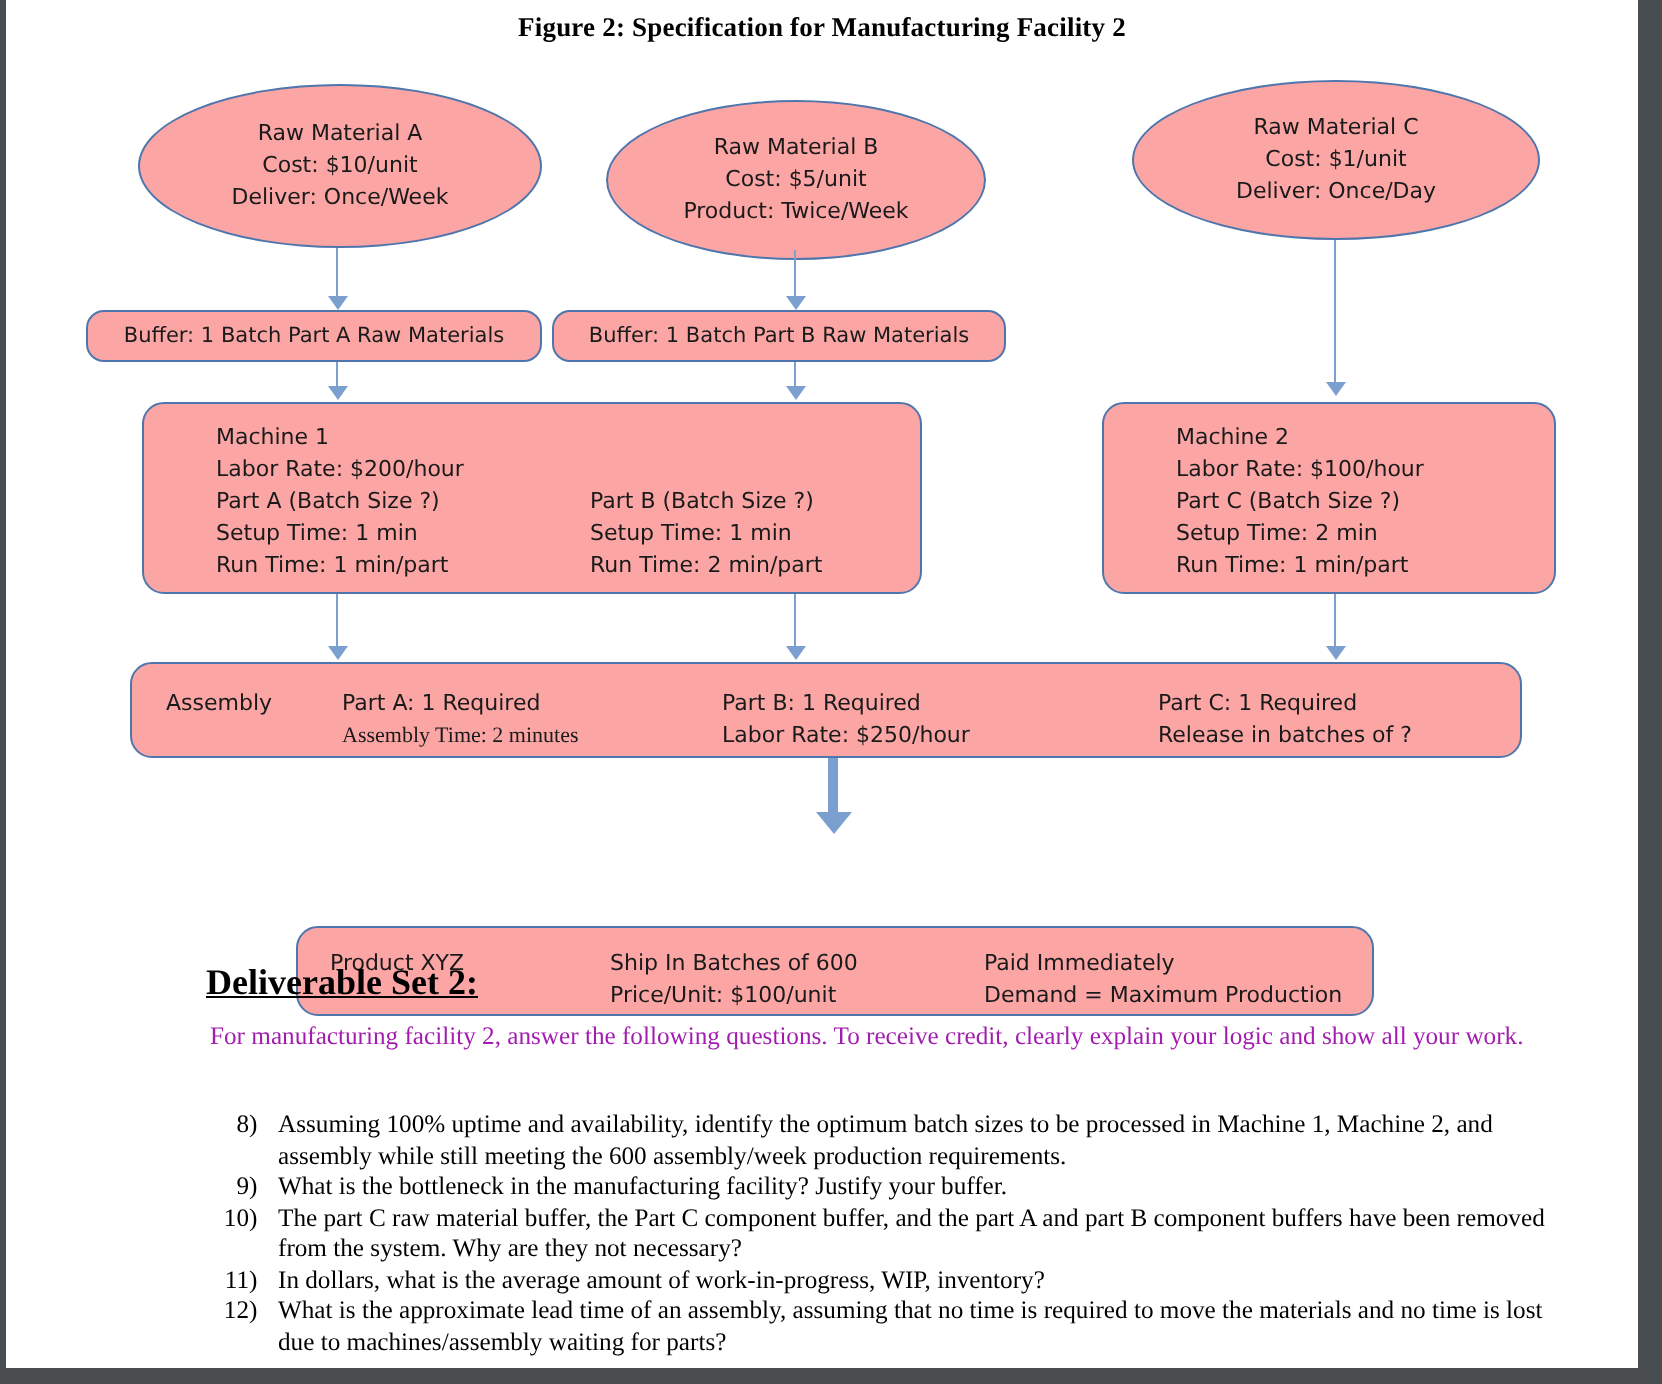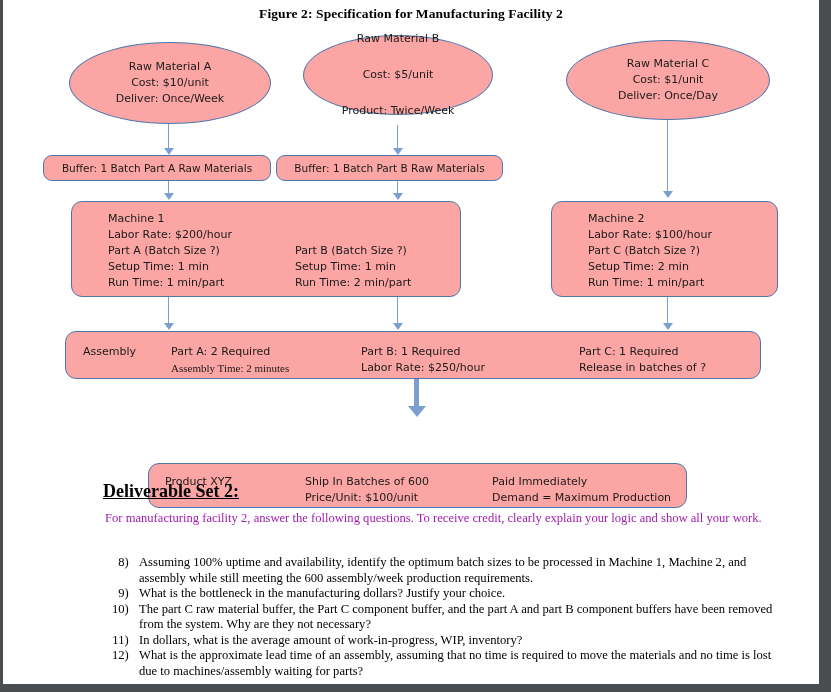--- a/index.html
+++ b/index.html
@@ -152,21 +152,21 @@
 <div id="page">
 
   <div class="fig-title">Figure 2: Specification for Manufacturing Facility 2</div>
 
   <div class="shape ellipse" style="left:66px; top:42px; width:202px; height:82px;">
     <div>Raw Material A</div>
     <div>Cost: $10/unit</div>
     <div>Deliver: Once/Week</div>
   </div>
 
-  <div class="shape ellipse" style="left:300px; top:35px; width:190px; height:80px;gap:20px;">
+  <div class="shape ellipse" style="left:300px; top:50px; width:190px; height:80px;">
     <div>Raw Material B</div>
     <div>Cost: $5/unit</div>
     <div>Product: Twice/Week</div>
   </div>
 
   <div class="shape ellipse" style="left:563px; top:40px; width:204px; height:80px;">
     <div>Raw Material C</div>
     <div>Cost: $1/unit</div>
     <div>Deliver: Once/Day</div>
   </div>
@@ -223,21 +223,21 @@
   <div class="arrowhead" style="left:161px; top:323px;"></div>
 
   <div class="conn thin" style="left:394px; top:297px; height:27px;"></div>
   <div class="arrowhead" style="left:390px; top:323px;"></div>
 
   <div class="conn thin" style="left:664px; top:297px; height:27px;"></div>
   <div class="arrowhead" style="left:660px; top:323px;"></div>
 
   <div class="shape rbox softer row-box" style="left:62px; top:331px; width:696px; height:48px;">
     <div class="cell" style="left:17px; top:12px;">Assembly</div>
-    <div class="cell" style="left:105px; top:12px;">Part A: 2 Required</div>
+    <div class="cell" style="left:105px; top:12px;">Part A: 1 Required</div>
     <div class="cell" style="left:105px; top:28px;font-family:Liberation Serif, serif;">Assembly Time: 2 minutes</div>
     <div class="cell" style="left:295px; top:12px;">Part B: 1 Required</div>
     <div class="cell" style="left:295px; top:28px;">Labor Rate: $250/hour</div>
     <div class="cell" style="left:513px; top:12px;">Part C: 1 Required</div>
     <div class="cell" style="left:513px; top:28px;">Release in batches of ?</div>
   </div>
 
   <div class="conn thick" style="left:411px; top:379px; height:28px;"></div>
   <div class="arrowhead big" style="left:404.5px; top:406px;"></div>
 
@@ -248,21 +248,21 @@
     <div class="cell" style="left:343px; top:10px;">Paid Immediately</div>
     <div class="cell" style="left:343px; top:26px;">Demand = Maximum Production</div>
   </div>
 
   <div class="deliv-heading">Deliverable Set 2:</div>
 
   <div class="intro">For manufacturing facility 2, answer the following questions.  To receive credit, clearly explain your logic and show all your work.</div>
 
   <ol class="questions" start="8">
       <li>Assuming 100% uptime and availability, identify the optimum batch sizes to be processed in Machine 1, Machine 2, and assembly while still meeting the 600 assembly/week production requirements.</li>
-      <li>What is the bottleneck in the manufacturing dollars?  Justify your choice.</li>
+      <li>What is the bottleneck in the manufacturing facility?  Justify your buffer.</li>
       <li>The part C raw material buffer, the Part C component buffer, and the part A and part B component buffers have been removed from the system.  Why are they not necessary?</li>
       <li>In dollars, what is the average amount of work-in-progress, WIP, inventory?</li>
       <li>What is the approximate lead time of an assembly, assuming that no time is required to move the materials and no time is lost due to machines/assembly waiting for parts?</li>
     </ol>
 
 </div>
 
 <div id="page-bottom-edge"></div>
 <div id="right-gutter"></div>
 

